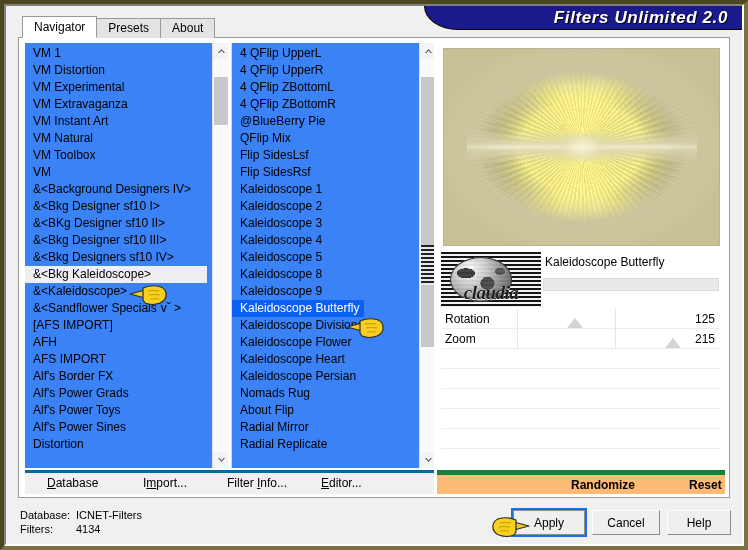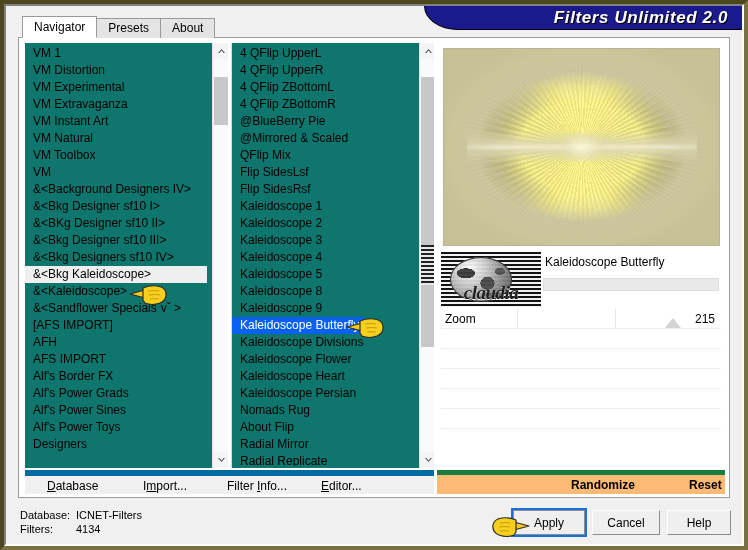--- a/index.html
+++ b/index.html
@@ -90,21 +90,21 @@
   #tabpage {
     position: absolute; left: 18px; top: 37px;
     width: 712px; height: 461px;
     background: #ffffff;
     border: 1px solid #9a9a9a;
   }
 
   
   .listpane {
     position: absolute;
-    background: #0f766e;
+    background: #3b82f6;
     overflow: hidden;
   }
   #list-left  { left: 6px;  top: 5px; width: 203px; height: 425px; }
   #list-right { left: 212px; top: 5px; width: 203px; height: 425px;
                 border-left: 1px solid #d9d9d9; }
 
   .listitems {
     position: absolute; left: 0; top: 2px;
     width: 182px; height: 421px;
     overflow: hidden;
@@ -351,21 +351,21 @@
     border-bottom: 10px solid #d4d4d4;
     cursor: default;
   }
   .prow-empty { height: 20px; border-bottom: 1px solid #ededed; background: #fff; }
 
   
   #linkbar {
     position: absolute; left: 6px; top: 432px;
     width: 409px; height: 24px;
     background: #f0f0f0;
-    border-top: 6px solid #0369a1;
+    border-top: 3px solid #0369a1;
   }
   .linkbtn {
     position: absolute; top: 3px;
     font-size: 12px; color: #000;
     cursor: default;
     white-space: nowrap;
   }
   .linkbtn u { text-decoration: underline; }
   #lb-database { left: 22px; }
   #lb-import   { left: 118px; }
@@ -463,23 +463,23 @@
           <div class="litem">&amp;&lt;Bkg Designer sf10 III&gt;</div>
           <div class="litem">&amp;&lt;Bkg Designers sf10 IV&gt;</div>
           <div class="litem hover">&amp;&lt;Bkg Kaleidoscope&gt;</div>
           <div class="litem">&amp;&lt;Kaleidoscope&gt;</div>
           <div class="litem">&amp;&lt;Sandflower Specialsˇvˇ &gt;</div>
           <div class="litem">[AFS IMPORT]</div>
           <div class="litem">AFH</div>
           <div class="litem">AFS IMPORT</div>
           <div class="litem">Alf's Border FX</div>
           <div class="litem">Alf's Power Grads</div>
+          <div class="litem">Alf's Power Toys</div>
           <div class="litem">Alf's Power Sines</div>
-          <div class="litem">Alf's Power Toys</div>
-          <div class="litem">Designers</div>
+          <div class="litem">Distortion</div>
         </div>
       <div class="vscroll" id="scroll-left">
         <div class="sb-btn sb-up">
           <svg width="9" height="6" viewBox="0 0 9 6">
               <path d="M4.5 1 L8 5 L6.6 5 L4.5 2.6 L2.4 5 L1 5 Z" fill="#555"></path>
             </svg>
         </div>
         <div class="sb-track">
           <div class="sb-thumb" id="thumb-left"></div>
         </div>
@@ -491,21 +491,20 @@
       </div>
     </div>
 
     <div id="list-right" class="listpane">
       <div class="listitems" id="filt-items">
           <div class="litem">4 QFlip UpperL</div>
           <div class="litem">4 QFlip UpperR</div>
           <div class="litem">4 QFlip ZBottomL</div>
           <div class="litem">4 QFlip ZBottomR</div>
           <div class="litem">@BlueBerry Pie</div>
-          <div class="litem">@Mirrored &amp; Scaled</div>
           <div class="litem">QFlip Mix</div>
           <div class="litem">Flip SidesLsf</div>
           <div class="litem">Flip SidesRsf</div>
           <div class="litem">Kaleidoscope 1</div>
           <div class="litem">Kaleidoscope 2</div>
           <div class="litem">Kaleidoscope 3</div>
           <div class="litem">Kaleidoscope 4</div>
           <div class="litem">Kaleidoscope 5</div>
           <div class="litem">Kaleidoscope 8</div>
           <div class="litem">Kaleidoscope 9</div>
@@ -556,20 +555,26 @@
         <div id="logo-text">claudia</div>
         <div id="logo-sub">design</div>
       </div>
 
       <div id="filtername">Kaleidoscope Butterfly</div>
       <div id="presetbar"></div>
 
       <div id="params">
           <div class="prow">
             <div class="pslider-track"></div>
+            <div class="pthumb" style="left: calc(48% - 8px);"></div>
+            <div class="plabel">Rotation</div>
+            <div class="pvalue">125</div>
+          </div>
+          <div class="prow">
+            <div class="pslider-track"></div>
             <div class="pthumb" style="left: calc(83% - 8px);"></div>
             <div class="plabel">Zoom</div>
             <div class="pvalue">215</div>
           </div>
           <div class="prow-empty"></div>
           <div class="prow-empty"></div>
           <div class="prow-empty"></div>
           <div class="prow-empty"></div>
           <div class="prow-empty"></div>
         </div>

